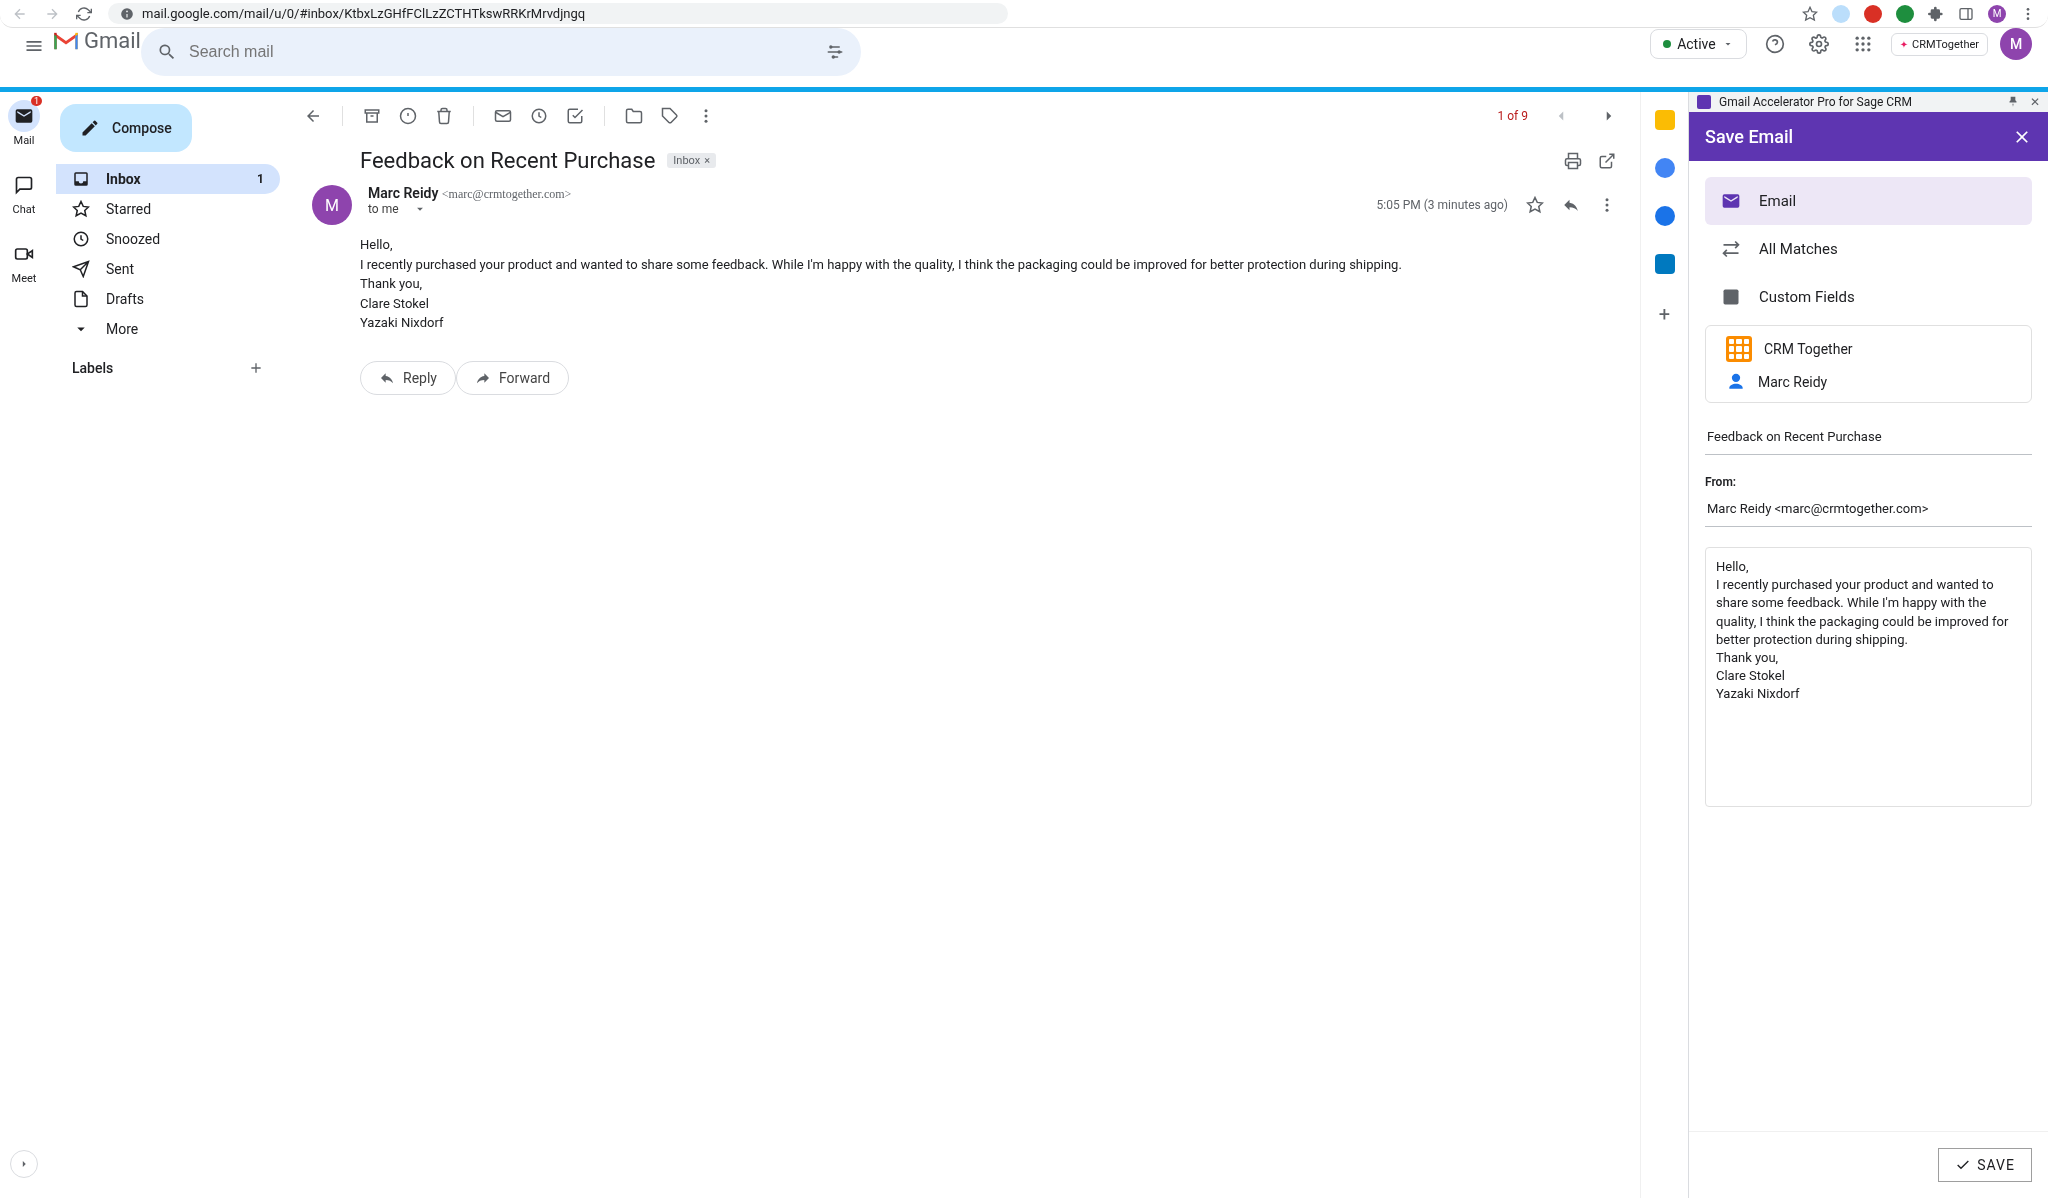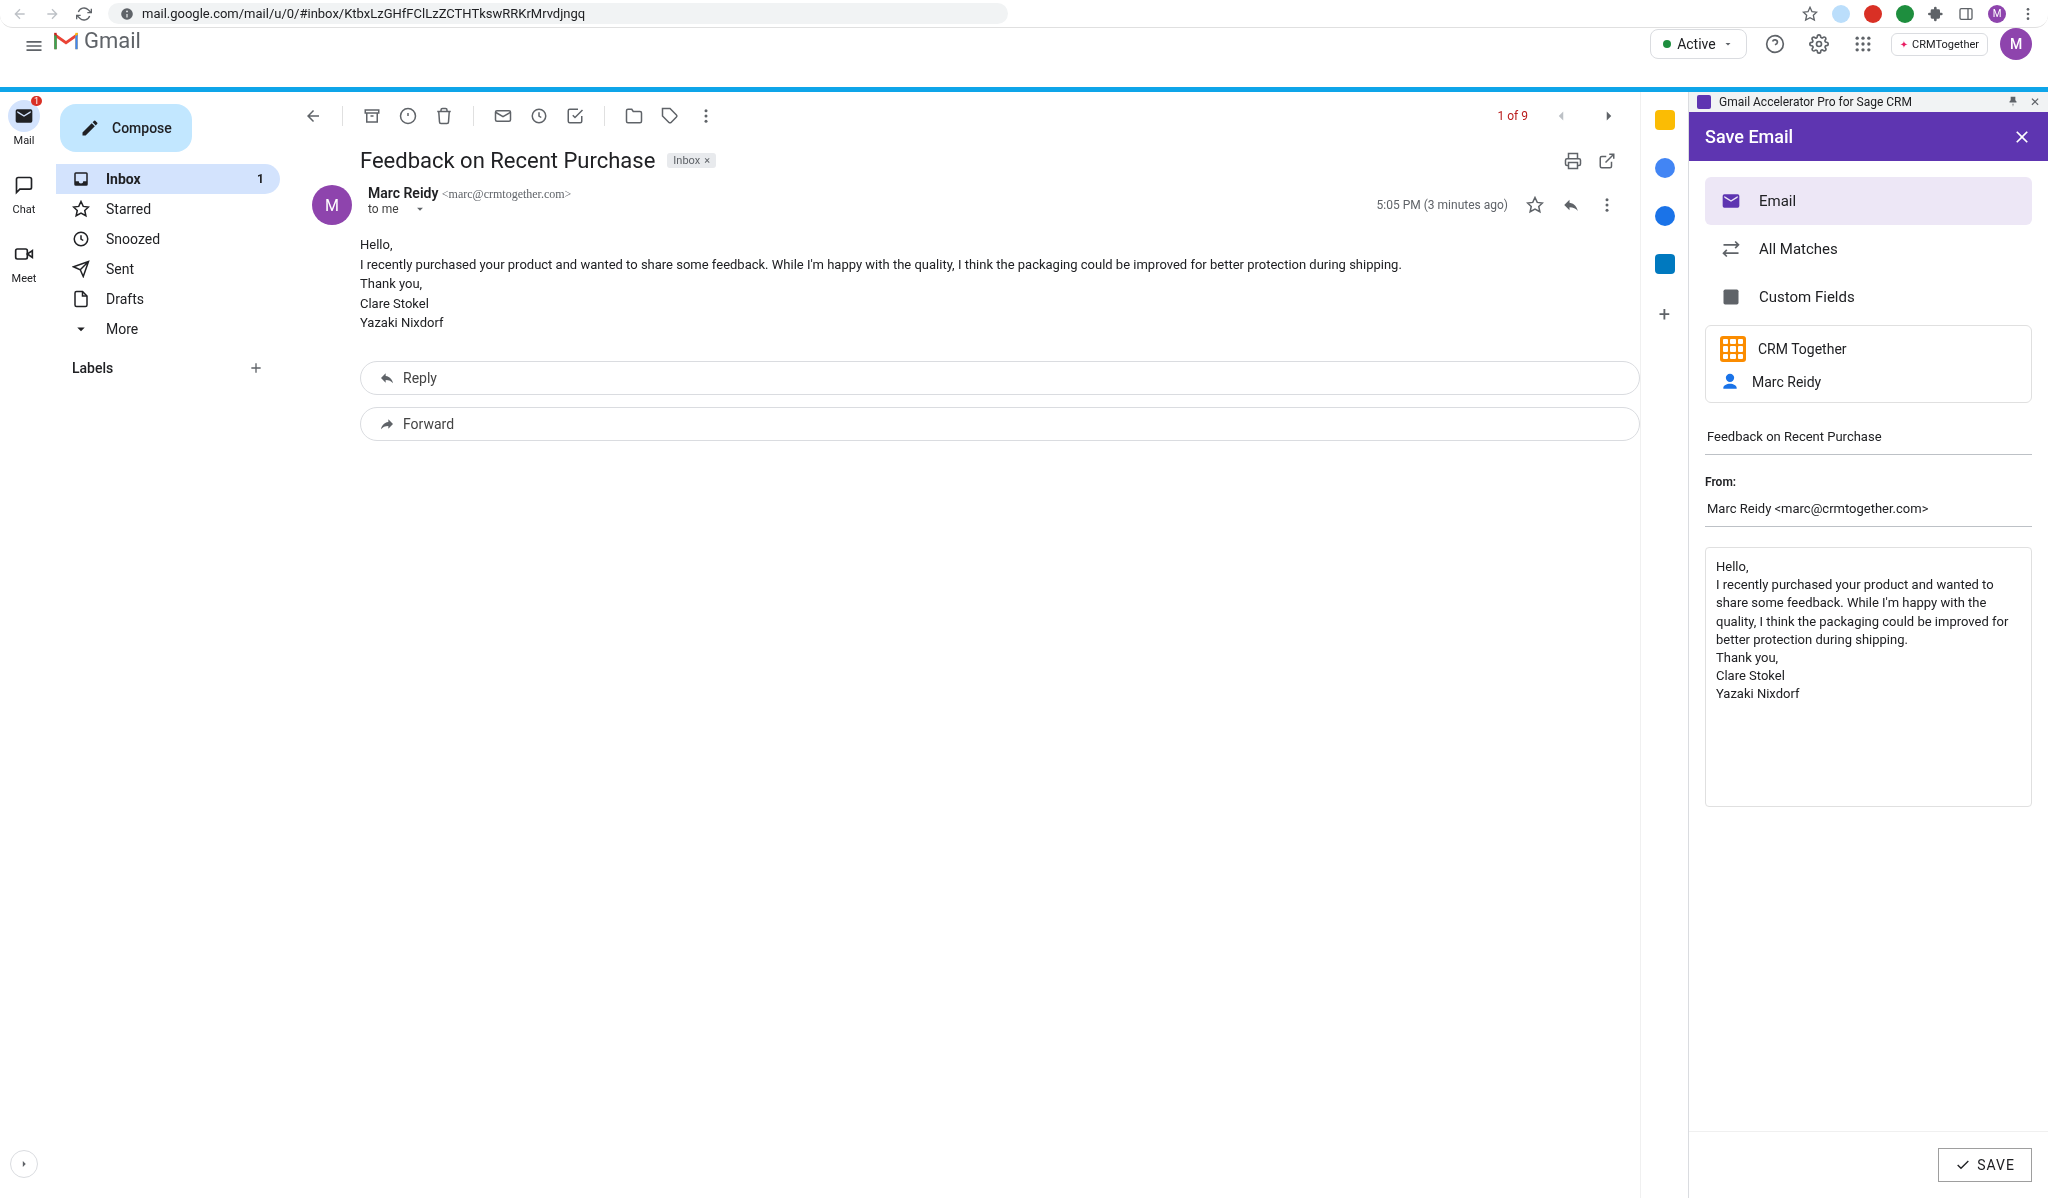--- a/index.html
+++ b/index.html
@@ -62,38 +62,38 @@
 .sender-row { display:flex; padding: 12px 24px 0 24px; gap:16px; }
 .sender-avatar { width:40px; height:40px; border-radius:50%; background:#8e44ad; color:#fff; display:flex; align-items:center; justify-content:center; font-size:16px;}
 .sender-info { flex:1; }
 .sender-name { font-weight:600; font-size:14px;}
 .sender-email { color:#5f6368; font-weight:400; font-size:12px;font-family:Liberation Serif, serif;}
 .sender-meta { color:#5f6368; display:flex; gap:18px; align-items:center; font-size:12px;}
 .to-line { color:#404040; font-size:12px; display:flex; align-items:center; gap:14px;}
 
 .msg-body { padding: 10px 24px 20px 72px; font-size:13px; line-height:1.5; color:#202124;}
 
-.reply-row { padding: 8px 0 0 72px; display:flex; gap:12px;flex-direction:column;}
+.reply-row { padding: 8px 0 0 72px; display:flex; }
 .pill-btn { display:flex; align-items:center; gap:8px; padding:8px 18px; border:1px solid #dadce0; border-radius:20px; font-size:14px; color:#444; cursor:pointer;}
 
 
 .addon-rail { width:48px; display:flex; flex-direction:column; align-items:center; padding-top:18px; gap:28px; border-left:1px solid #f0f0f0;}
 .addon-icon { width:20px; height:20px; border-radius:4px;}
 .addon-plus { color:#5f6368; font-size:20px;}
 
 
 .ext-panel { width: 360px; display:flex; flex-direction:column; border-left:1px solid #dadce0; background:#fff;}
 .ext-titlebar { height:20px; background:#f1f3f4; display:flex; align-items:center; padding:0 8px; gap:8px; font-size:12px;}
 .ext-titlebar-icons { margin-left:auto; display:flex; gap:10px; color:#5f6368;}
 .ext-header { background:#5e35b1; color:#fff; padding:14px 16px; font-size:18px; font-weight:500; display:flex; align-items:center; justify-content:space-between;}
 .ext-close { color:#fff; cursor:pointer; }
 .ext-body { flex:1; overflow-y:auto; padding: 16px; display:flex; flex-direction:column; gap:0px;}
 .ext-tab { display:flex; align-items:center; gap:18px; padding:14px 16px; border-radius:6px; cursor:pointer; font-size:15px;}
 .ext-tab.active { background:#ede7f6; }
-.ext-card { border:1px solid #e0e0e0; border-radius:6px; margin-top:4px;}
+.ext-card { border:1px solid #e0e0e0; border-radius:6px; margin-top:4px;padding-left:6px;}
 .ext-card-row { display:flex; align-items:center; gap:12px; padding:10px 14px;}
 .crm-icon { width:26px; height:26px; background:#fb8c00; border-radius:3px; display:grid; grid-template-columns:1fr 1fr 1fr; grid-template-rows:1fr 1fr 1fr; gap:2px; padding:3px;}
 .crm-icon div { background:#fff; border-radius:1px;}
 .person-icon { width:20px; height:20px; color:#1a73e8;}
 .ext-field { padding: 10px 2px; border-bottom:1px solid #bdc1c6; font-size:13px; margin-top:16px;}
 .ext-label { font-size:12px; font-weight:600; margin-top:20px;}
 .ext-textarea { border:1px solid #e0e0e0; border-radius:4px; padding:10px; font-size:13px; line-height:1.4; margin-top:20px; height:260px; overflow-y:auto; white-space:pre-wrap;}
 .ext-footer { padding:16px; display:flex; justify-content:flex-end; border-top:1px solid #f0f0f0;}
 .save-btn { border:1px solid #9e9e9e; padding:8px 16px; font-size:14px; letter-spacing:1px; display:flex; align-items:center; gap:6px; cursor:pointer; background:#fff;}
 
@@ -164,20 +164,32 @@
   </div>
   <div class="gmail-logo">
     <svg width="28" height="22" viewBox="0 0 24 18">
         <path fill="#ea4335" d="M2 2l10 7 10-7v3l-10 7L2 5z"></path>
         <path fill="#c5221f" d="M2 2h2v14H2z"></path>
         <path fill="#fbbc04" d="M20 2h2v14h-2z"></path>
         <path fill="#34a853" d="M2 16h2V5l-2-1.5z"></path>
         <path fill="#4285f4" d="M22 16h-2V5l2-1.5z"></path>
       </svg>
     <span class="gmail-logo-text">Gmail</span>
+  </div>
+  <div class="search-box">
+    <svg width="20" height="20" viewBox="0 0 24 24" fill="#5f6368">
+        <path d="M15.5 14h-.79l-.28-.27a6.5 6.5 0 10-.7.7l.27.28v.79l5 5 1.5-1.5-5-5zm-6 0a4.5 4.5 0 110-9 4.5 4.5 0 010 9z"></path>
+      </svg>
+    <input class="search-input" placeholder="Search mail" style="">
+    <svg width="20" height="20" viewBox="0 0 24 24" fill="#5f6368">
+        <path d="M7 6h10M4 12h16M9 18h6" stroke="#5f6368" stroke-width="2" stroke-linecap="round"></path>
+        <circle cx="7" cy="6" r="2" fill="#5f6368"></circle>
+        <circle cx="17" cy="12" r="2" fill="#5f6368"></circle>
+        <circle cx="10" cy="18" r="2" fill="#5f6368"></circle>
+      </svg>
   </div>
   <div class="header-right">
     <div class="active-pill">
       <span class="green-dot"></span>
       <span>Active</span>
       <svg width="12" height="12" viewBox="0 0 24 24" fill="#5f6368">
           <path d="M7 10l5 5 5-5z"></path>
         </svg>
     </div>
     <span class="header-icon">

